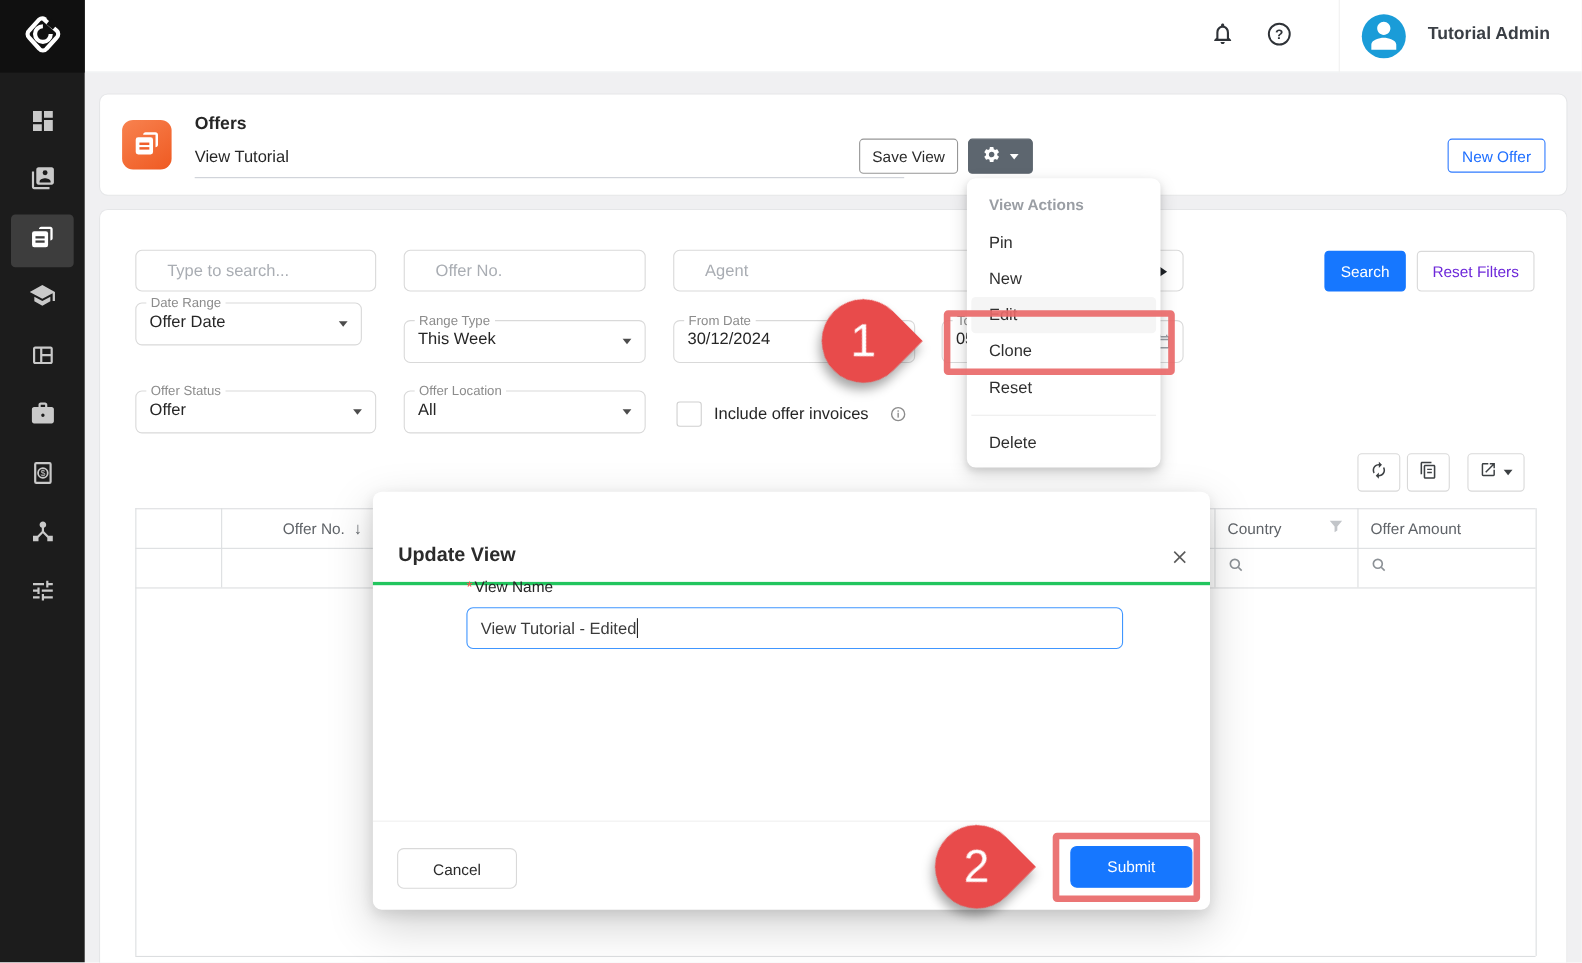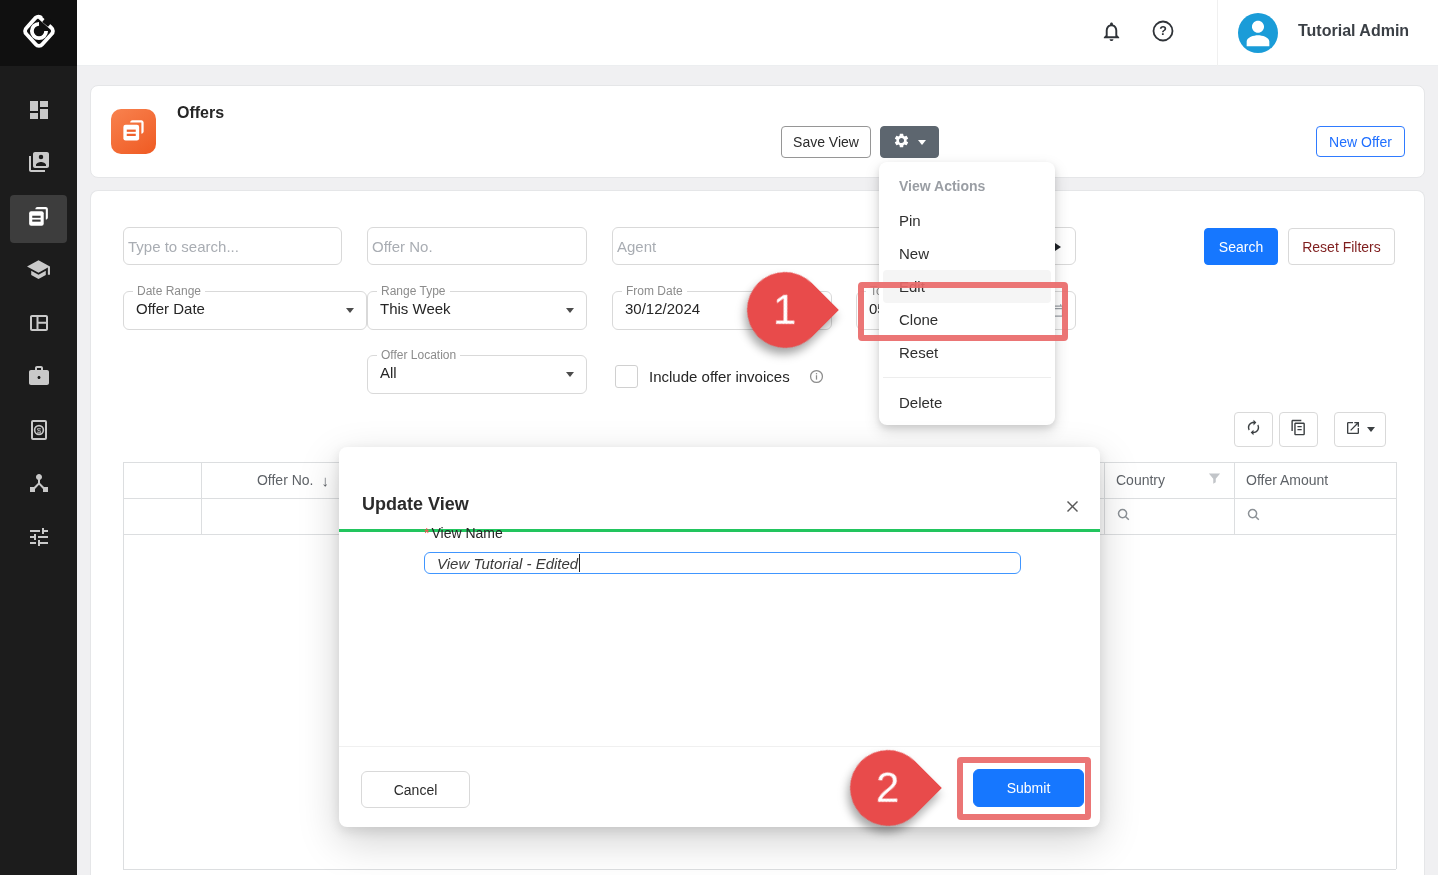--- a/index.html
+++ b/index.html
@@ -37,31 +37,31 @@
   .caret-down { width:0; height:0; border-left:5px solid transparent; border-right:5px solid transparent; border-top:6px solid #4c4c4c; }
   #view-select .caret-down { position:absolute; right:13px; top:12px; }
 
   .btn { display:flex; align-items:center; justify-content:center; border-radius:4px; font-size:14px; cursor:pointer; background:#fff; }
   #save-view-btn { left:690px; top:40px; width:90px; height:32px; border:1px solid #969696; color:#2b2b2b; }
   #gear-btn { left:789px; top:40px; width:59px; height:32px; background:#5d666f; border:1px solid #5d666f; gap:8px; }
   #gear-btn .caret-down { border-top-color:#fff; border-left-width:4px; border-right-width:4px; border-top-width:5px; }
   #new-offer-btn { left:1225px; top:40px; width:89px; height:31px; border:1px solid #2f7bff; color:#1f6fff; }
 
   
-  .f-input { position:absolute; height:38px; border:1px solid #d9d9d9; border-radius:6px; background:#fff; font-size:15px; font-family:inherit; color:#262626; padding:0 4px; outline:none; }
+  .f-input { position:absolute; height:38px; border:1px solid #d9d9d9; border-radius:6px; background:#fff; font-size:15px; font-family:inherit; color:#262626; padding:0 28px; outline:none; }
   .f-input::placeholder { color:#a9adb3; }
   .fieldset { position:absolute; height:39px; border:1px solid #d9d9d9; border-radius:6px; background:#fff; cursor:pointer; }
   .fieldset .flabel { position:absolute; left:9px; top:-8px; background:#fff; padding:0 4px; font-size:12px; color:#8c8c8c; white-space:nowrap; }
   .fieldset .fval { position:absolute; left:12px; top:8px; font-size:15px; color:#262626; white-space:nowrap; }
   .fieldset .caret-down { position:absolute; right:12px; top:16px; border-left-width:4.5px; border-right-width:4.5px; border-top-width:5.5px; }
   #checkbox-invoices { left:524px; top:174px; width:23px; height:23px; border:1px solid #d0d0d0; border-radius:3px; background:#fff; cursor:pointer; }
   #label-invoices { left:558px; top:177px; font-size:15px; color:#262626; }
   #info-icon { left:718px; top:178px; }
   #search-btn { left:1113px; top:37px; width:74px; height:37px; background:#1677ff; border:1px solid #1677ff; color:#fff; }
-  #reset-filters-btn { left:1197px; top:37px; width:107px; height:37px; border:1px solid #d9d9d9; color:#7f1d1d; }
+  #reset-filters-btn { left:1197px; top:37px; width:107px; height:37px; border:1px solid #d9d9d9; color:#6d28d9; }
 
   
   .tool-btn { position:absolute; top:221px; height:35px; border:1px solid #d9d9d9; border-radius:4px; background:#fff; display:flex; align-items:center; justify-content:center; gap:6px; cursor:pointer; }
 
   
   .tline { position:absolute; background:#dcdee0; }
   .th { position:absolute; top:271px; height:36px; display:flex; align-items:center; font-size:14px; color:#5f6368; padding:0 12px; }
   .tf { position:absolute; top:307px; height:36px; display:flex; align-items:center; padding:0 12px; }
 
   
@@ -71,21 +71,21 @@
   #view-menu .m-item.hover { background:#f5f5f5; }
   #view-menu .m-divider { height:1px; background:#ededed; margin:8px 0; }
 
   
   #modal { left:339px; top:447px; width:761px; height:380px; background:#fff; border-radius:8px; box-shadow:0 14px 42px rgba(0,0,0,.18), 0 4px 12px rgba(0,0,0,.10); z-index:60; }
   #modal-header { position:absolute; left:0; top:0; width:100%; height:53px; border-bottom:3px solid #22c55e;margin-top:32px; }
   #modal-title { position:absolute; left:23px; top:15px; font-size:18px; font-weight:700; color:#2b2b2b; }
   #modal-close { position:absolute; right:16px; top:15px; width:24px; height:24px; display:flex; align-items:center; justify-content:center; cursor:pointer; }
   #view-name-label { position:absolute; left:85px; top:78px; font-size:14px; color:#262626; }
   #view-name-label .req { color:#ff4d4f; margin-right:2px; }
-  #view-name-input { position:absolute; left:85px; top:105px; width:597px; height:22px; border:1px solid #4096ff; border-radius:6px; display:flex; align-items:center; padding:0 12px; font-size:15px; color:#3a3a3a; cursor:text;font-style:italic; }
+  #view-name-input { position:absolute; left:85px; top:105px; width:597px; height:38px; border:1px solid #4096ff; border-radius:6px; display:flex; align-items:center; padding:0 12px; font-size:15px; color:#3a3a3a; cursor:text; }
   #view-name-input .text-caret { display:inline-block; width:1px; height:18px; background:#262626; margin-left:1px; }
   #modal-footer { position:absolute; left:0; top:299px; width:100%; height:81px; border-top:1px solid #f0f0f0; }
   #cancel-btn { position:absolute; left:22px; top:24px; width:109px; height:37px; border:1px solid #d9d9d9; border-radius:6px; color:#2b2b2b; }
   #submit-btn { left:634px; top:322px; width:111px; height:38px; background:#1677ff; border:1px solid #1677ff; border-radius:6px; color:#fff; z-index:61; }
 
   
   .annot-box { position:absolute; border:6px solid rgba(233,105,105,.92); border-radius:4px; pointer-events:none; }
   #annot-box-1 { left:858px; top:282px; width:210px; height:59px; z-index:50; }
   #annot-box-2 { left:957px; top:757px; width:134px; height:63px; z-index:70; }
   .annot-arrow { position:absolute; width:76px; height:76px; background:#e84b4b; border-radius:50% 0 50% 50%; transform:rotate(45deg); display:flex; align-items:center; justify-content:center; filter:drop-shadow(3px 6px 5px rgba(0,0,0,.35)); pointer-events:none; }
@@ -184,20 +184,24 @@
 <div id="header-card" class="card abs">
   <div id="offers-app-icon" class="abs">
     <svg width="27" height="27" viewBox="0 0 24 24" fill="#fff">
         <path d="M11 2c-1.1 0-2 .9-2 2h10v10c1.1 0 2-.9 2-2V4c0-1.1-.9-2-2-2h-8z"></path>
         <rect x="3" y="6" width="14" height="14" rx="2"></rect>
         <rect x="6" y="10.3" width="8" height="2" fill="#f0602c"></rect>
         <rect x="6" y="14" width="8" height="2" fill="#f0602c"></rect>
       </svg>
   </div>
   <div id="page-title" class="abs">Offers</div>
+  <div id="view-select" class="abs">
+    <span class="val">View Tutorial</span>
+    <span class="caret-down"></span>
+  </div>
   <div id="save-view-btn" class="btn abs">Save View</div>
   <div id="gear-btn" class="btn abs">
     <span><svg width="17" height="17" viewBox="0 0 24 24" fill="#fff">
           <path d="M19.14 12.94c.04-.3.06-.61.06-.94 0-.32-.02-.64-.07-.94l2.03-1.58a.49.49 0 0 0 .12-.61l-1.92-3.32a.488.488 0 0 0-.59-.22l-2.39.96c-.5-.38-1.03-.7-1.62-.94l-.36-2.54a.484.484 0 0 0-.48-.41h-3.84c-.24 0-.43.17-.47.41l-.36 2.54c-.59.24-1.13.57-1.62.94l-2.39-.96c-.22-.08-.47 0-.59.22L2.74 8.87c-.12.21-.08.47.12.61l2.03 1.58c-.05.3-.09.63-.09.94s.02.64.07.94l-2.03 1.58a.49.49 0 0 0-.12.61l1.92 3.32c.12.22.37.29.59.22l2.39-.96c.5.38 1.03.7 1.62.94l.36 2.54c.05.24.24.41.48.41h3.84c.24 0 .44-.17.47-.41l.36-2.54c.59-.24 1.13-.56 1.62-.94l2.39.96c.22.08.47 0 .59-.22l1.92-3.32c.12-.22.07-.47-.12-.61l-2.01-1.58zM12 15.6A3.61 3.61 0 0 1 8.4 12c0-1.98 1.62-3.6 3.6-3.6s3.6 1.62 3.6 3.6-1.62 3.6-3.6 3.6z"></path>
         </svg></span>
     <span class="caret-down"></span>
   </div>
   <div id="new-offer-btn" class="btn abs">New Offer</div>
 </div>
 
@@ -205,21 +209,21 @@
 
   <input class="f-input" style="left: 32px; top: 36px; width: 219px;" placeholder="Type to search...">
   <input class="f-input" style="left: 276px; top: 36px; width: 220px;" placeholder="Offer No.">
   <div class="f-input" style="left:521px; top:36px; width:464px; display:flex; align-items:center; color:#a9adb3; cursor:pointer">
     <span>Agent</span>
     <span style="position:absolute; right:14px; top:13px; width:0; height:0; border-top:6px solid transparent; border-bottom:6px solid transparent; border-left:9px solid #1f2328"></span>
   </div>
   <div id="search-btn" class="btn abs">Search</div>
   <div id="reset-filters-btn" class="btn abs">Reset Filters</div>
 
-  <div class="fieldset" style="left:32px; top:100px; width:244px">
+  <div class="fieldset" style="left:32px; top:84px; width:206px">
     <span class="flabel">Date Range</span>
     <span class="fval">Offer Date</span>
     <span class="caret-down"></span>
   </div>
   <div class="fieldset" style="left:276px; top:100px; width:220px">
     <span class="flabel">Range Type</span>
     <span class="fval">This Week</span>
     <span class="caret-down"></span>
   </div>
   <div class="fieldset" style="left:521px; top:100px; width:220px">
@@ -227,20 +231,25 @@
     <span class="fval">30/12/2024</span>
   </div>
   <div class="fieldset" style="left:765px; top:100px; width:220px">
     <span class="flabel">To Date</span>
     <span class="fval">05</span>
     <span style="position:absolute; right:10px; top:11px"><svg width="15" height="15" viewBox="0 0 24 24" fill="#9aa0a6">
           <path d="M19 4h-1V2h-2v2H8V2H6v2H5c-1.11 0-2 .9-2 2v14c0 1.1.89 2 2 2h14c1.1 0 2-.9 2-2V6c0-1.1-.9-2-2-2zm0 16H5V10h14v10zM5 8V6h14v2H5z"></path>
         </svg></span>
   </div>
 
+  <div class="fieldset" style="left:32px; top:164px; width:219px">
+    <span class="flabel">Offer Status</span>
+    <span class="fval">Offer</span>
+    <span class="caret-down"></span>
+  </div>
   <div class="fieldset" style="left:276px; top:164px; width:220px">
     <span class="flabel">Offer Location</span>
     <span class="fval">All</span>
     <span class="caret-down"></span>
   </div>
   <div id="checkbox-invoices" class="abs"></div>
   <div id="label-invoices" class="abs">Include offer invoices</div>
   <span id="info-icon" class="abs"><svg width="15" height="15" viewBox="0 0 24 24">
         <circle cx="12" cy="12" r="9.5" fill="none" stroke="#8c8c8c" stroke-width="2"></circle>
         <rect x="11" y="10" width="2" height="7" fill="#8c8c8c"></rect>

